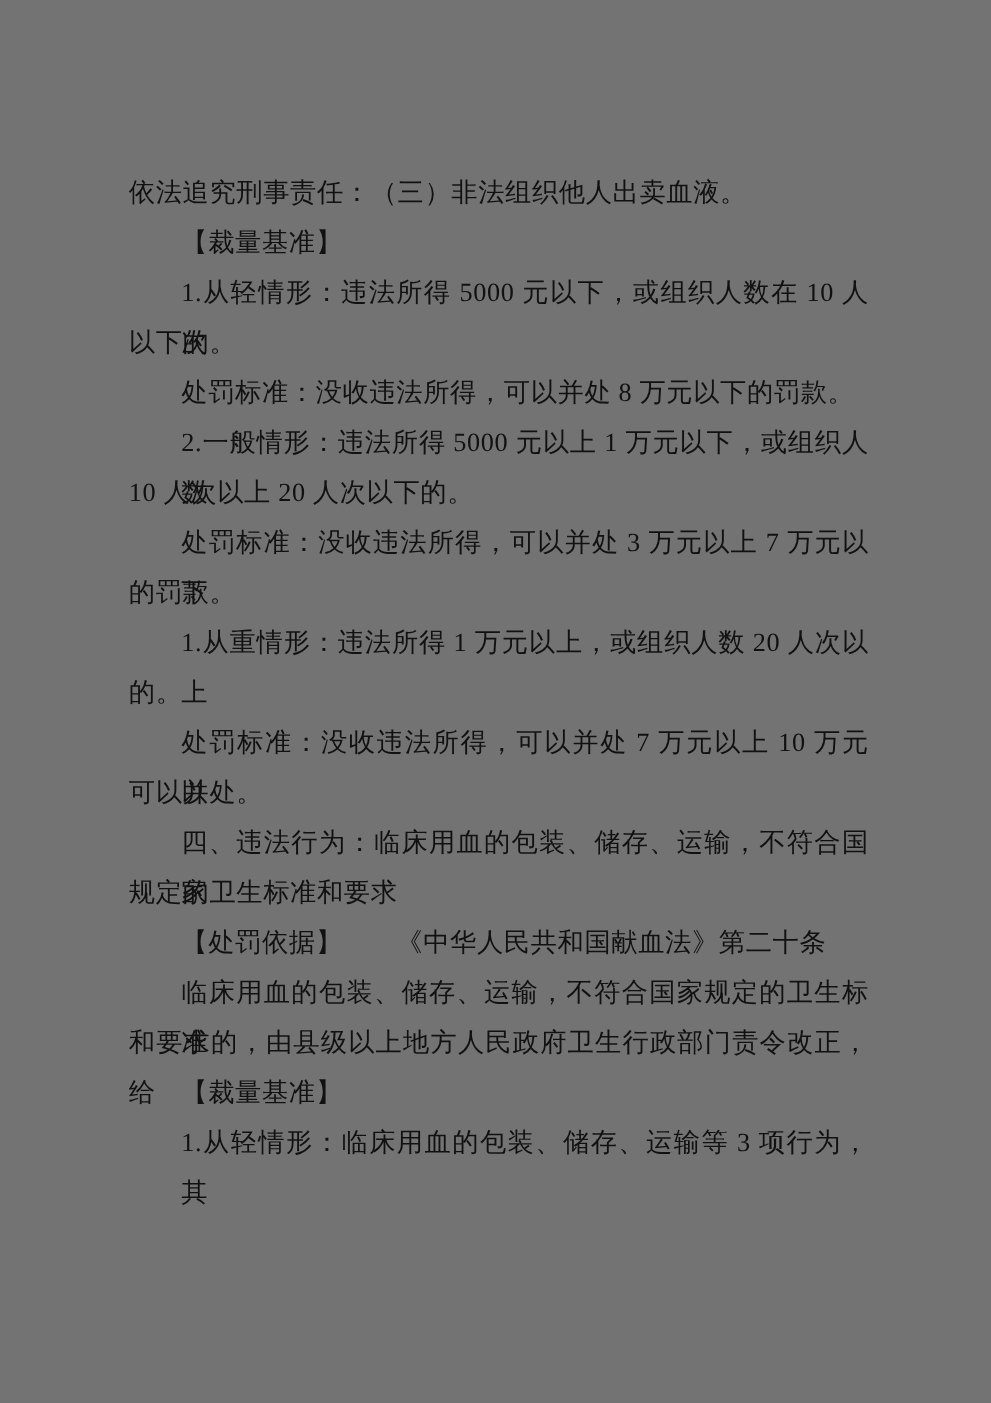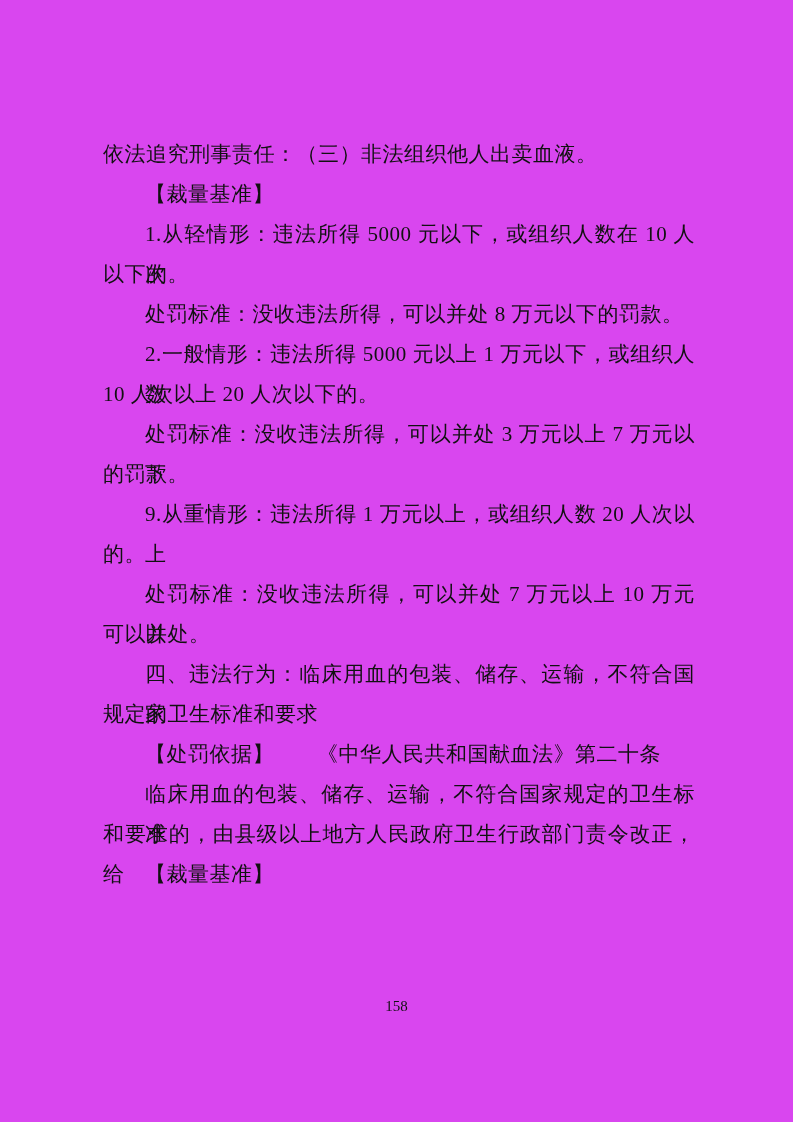--- a/index.html
+++ b/index.html
@@ -5,21 +5,21 @@
   html, body {
     margin: 0;
     padding: 0;
     background: #e8e8e8;
   }
   .page {
     position: relative;
     width: 793px;
     height: 1122px;
     margin: 0 auto;
-    background: #d946ef;
+    background: #737373;
     color: #111111;
     font-family: "Liberation Serif", "DejaVu Serif", serif;
     overflow: hidden;
   }
   .textblock {
     position: absolute;
     left: 103px;
     top: 134px;
     width: 592px;
   }
@@ -65,25 +65,25 @@
   <div class="textblock">
       <div class="line kai"><span class="seg">依法追究刑事责任：（三）非法组织他人出卖血液。</span></div>
       <div class="line indent"><span class="seg bold">【裁量基准】</span></div>
       <div class="line indent fill"><span class="seg bold">1.从轻情形：</span><span class="seg">违法所得 5000 元以下，或组织人数在 10 人次</span></div>
       <div class="line"><span class="seg">以下的。</span></div>
       <div class="line indent"><span class="seg bold">处罚标准：</span><span class="seg">没收违法所得，可以并处 8 万元以下的罚款。</span></div>
       <div class="line indent fill"><span class="seg bold">2.一般情形：</span><span class="seg">违法所得 5000 元以上 1 万元以下，或组织人数</span></div>
       <div class="line"><span class="seg">10 人次以上 20 人次以下的。</span></div>
       <div class="line indent fill"><span class="seg bold">处罚标准：</span><span class="seg">没收违法所得，可以并处 3 万元以上 7 万元以下</span></div>
       <div class="line"><span class="seg">的罚款。</span></div>
-      <div class="line indent fill"><span class="seg bold">9.从重情形：</span><span class="seg">违法所得 1 万元以上，或组织人数 20 人次以上</span></div>
+      <div class="line indent fill"><span class="seg bold">1.从重情形：</span><span class="seg">违法所得 1 万元以上，或组织人数 20 人次以上</span></div>
       <div class="line"><span class="seg">的。</span></div>
       <div class="line indent fill"><span class="seg bold">处罚标准：</span><span class="seg">没收违法所得，可以并处 7 万元以上 10 万元以</span></div>
       <div class="line"><span class="seg">可以并处。</span></div>
       <div class="line indent fill kai"><span class="seg">四、违法行为：临床用血的包装、储存、运输，不符合国家</span></div>
       <div class="line kai"><span class="seg">规定的卫生标准和要求</span></div>
       <div class="line indent"><span class="seg bold">【处罚依据】</span><span class="seg bold">　　</span><span class="seg bold">《中华人民共和国献血法》第二十条</span></div>
       <div class="line indent fill"><span class="seg">临床用血的包装、储存、运输，不符合国家规定的卫生标准</span></div>
       <div class="line fill"><span class="seg">和要求的，由县级以上地方人民政府卫生行政部门责令改正，给</span></div>
       <div class="line indent"><span class="seg bold">【裁量基准】</span></div>
+      <div class="line indent fill"><span class="seg bold">1.从轻情形：</span><span class="seg">临床用血的包装、储存、运输等 3 项行为，其</span></div>
     </div>
-  <div class="pagenum">158</div>
 </div>
 
 </body></html>

